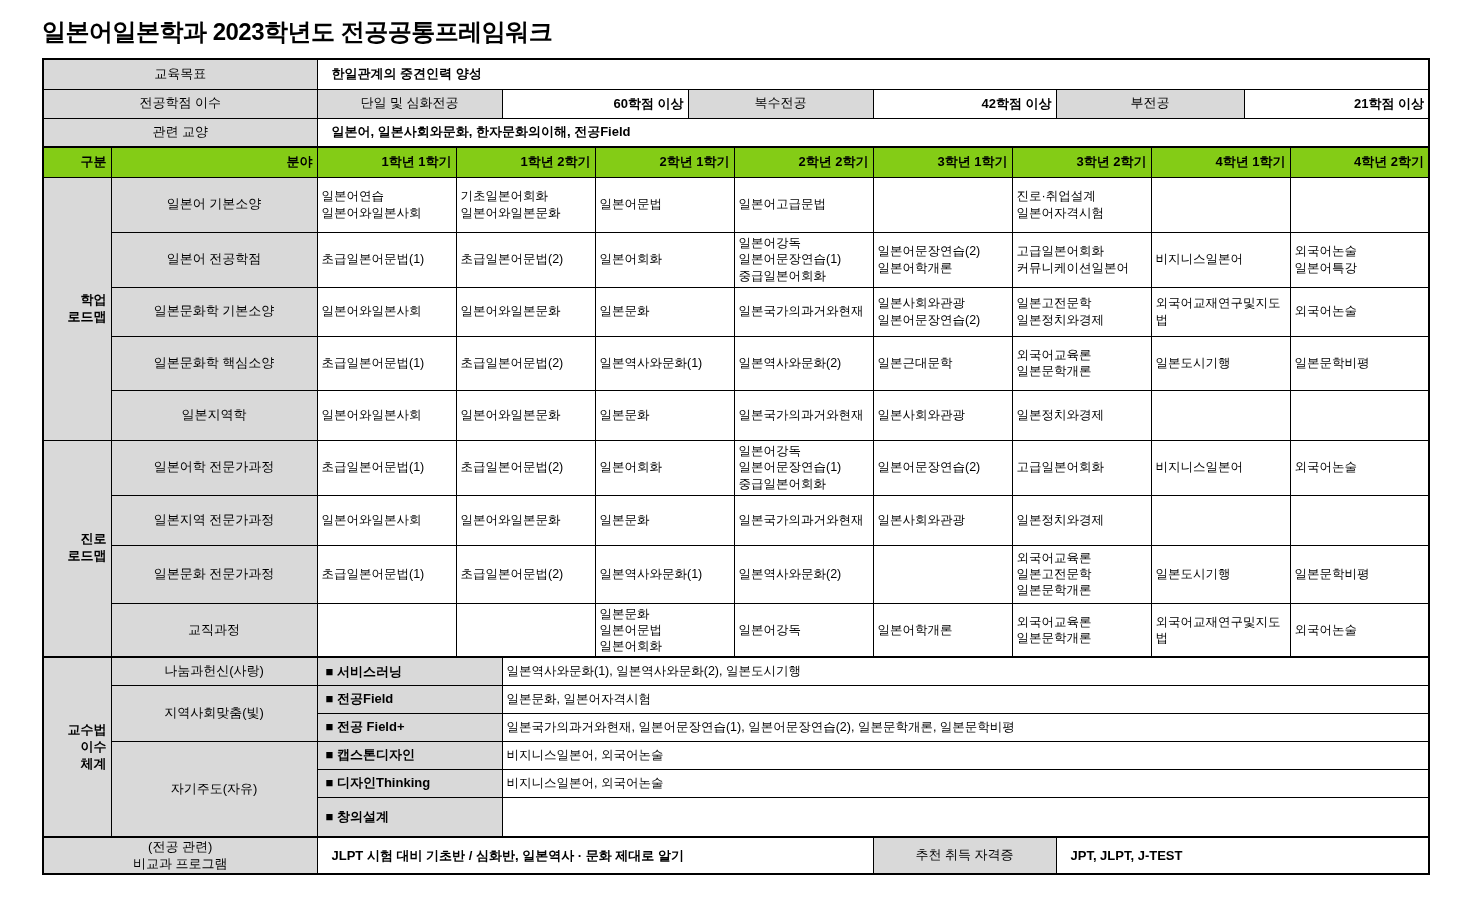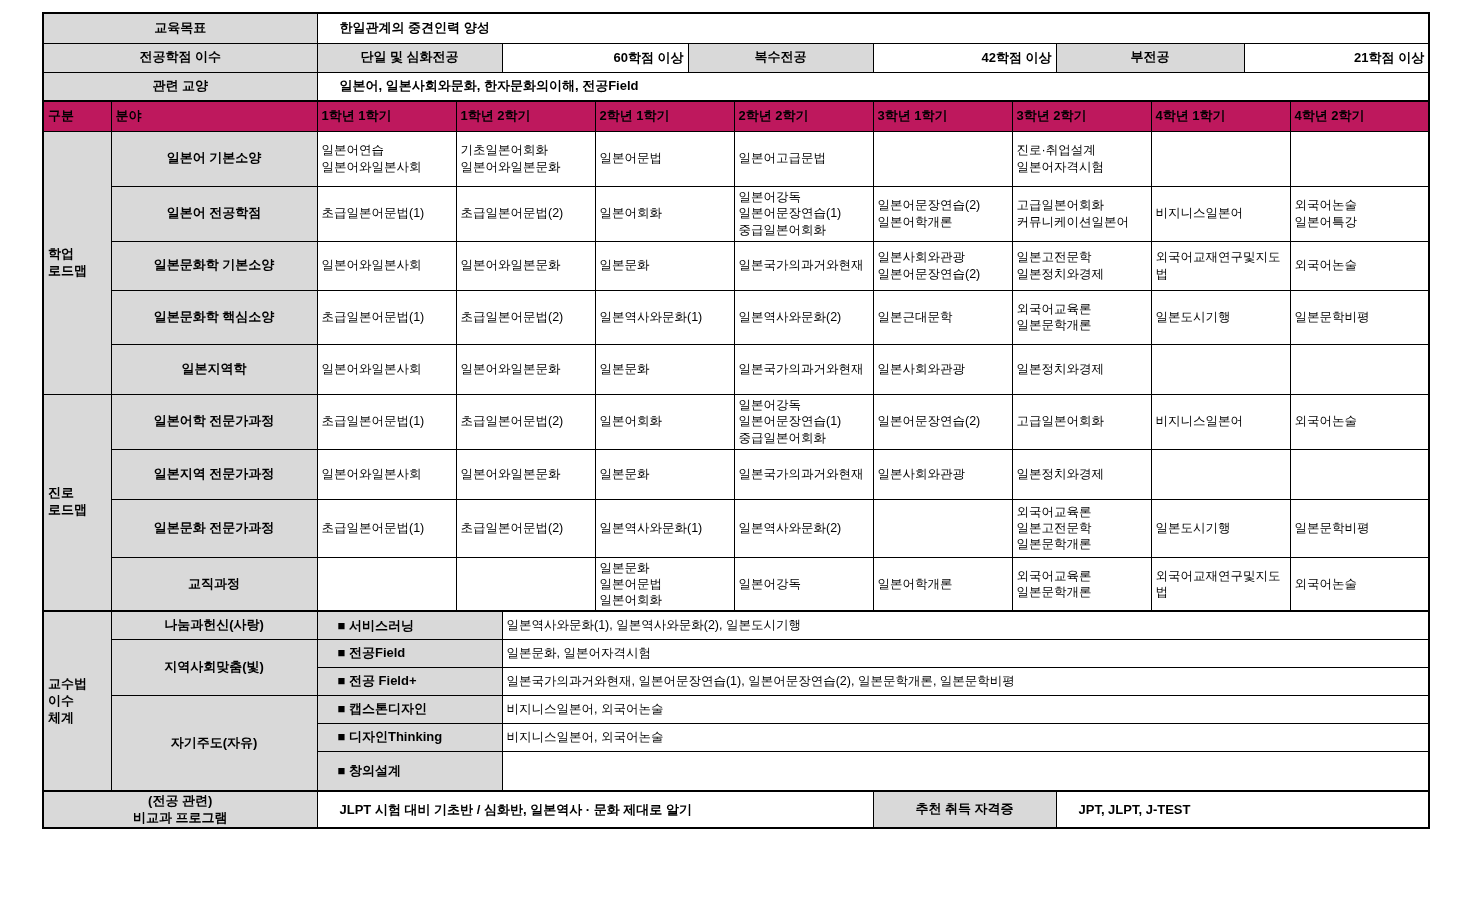--- a/index.html
+++ b/index.html
@@ -2,32 +2,33 @@
 <html><head>
 <meta charset="utf-8">
 <style>
   html,body{margin:0;padding:0;background:#fff;}
   body{font-family:"Liberation Sans","DejaVu Sans",sans-serif;color:#000;width:1469px;height:909px;box-sizing:border-box;}
   .page{padding:12px 0 0 42px;}
   h1.title{font-size:24px;font-weight:bold;margin:4px 0 10px 0;letter-spacing:-0.5px;}
   table.fw{border-collapse:collapse;table-layout:fixed;width:1386px;border:2px solid #000;}
   td{border:1px solid #000;font-size:13px;padding:1px 4px;overflow:hidden;vertical-align:middle;box-sizing:border-box;}
   tr.sep td{border-top:2px solid #000;}
-  .lbl{background:#d9d9d9;font-weight:bold;text-align:center;white-space:pre-line;line-height:1.25;margin-left:16px;}
-  .hd{background:#be185d;font-weight:bold;text-align:left;}
-  .sec{background:#d9d9d9;font-weight:bold;text-align:left;white-space:pre-line;line-height:1.3;}
+  .lbl{background:#d9d9d9;font-weight:normal;text-align:center;white-space:pre-line;line-height:1.25;margin-left:16px;}
+  .hd{background:#84cc16;font-weight:bold;text-align:right;}
+  .sec{background:#d9d9d9;font-weight:bold;text-align:right;white-space:pre-line;line-height:1.3;}
   .crs{font-size:12.5px;white-space:pre-line;line-height:1.3;text-align:left;padding:2px 4px;}
-  .valb{font-weight:bold;text-align:left;padding-left:22px;}
+  .valb{font-weight:bold;text-align:left;padding-left:14px;}
   .cenb{font-weight:bold;text-align:right;}
-  .prog{background:#d9d9d9;font-weight:bold;text-align:left;padding-left:20px;}
+  .prog{background:#d9d9d9;font-weight:bold;text-align:left;padding-left:8px;}
 </style>
 </head>
 <body>
 
 <div class="page">
+  <h1 class="title">일본어일본학과 2023학년도 전공공통프레임워크</h1>
 
   <table class="fw">
     <colgroup>
       <col style="width:68px">
         <col style="width:206px">
       <col style="width:139px">
         <col style="width:46px">
         <col style="width:93px">
         <col style="width:93px">
       <col style="width:46px">

